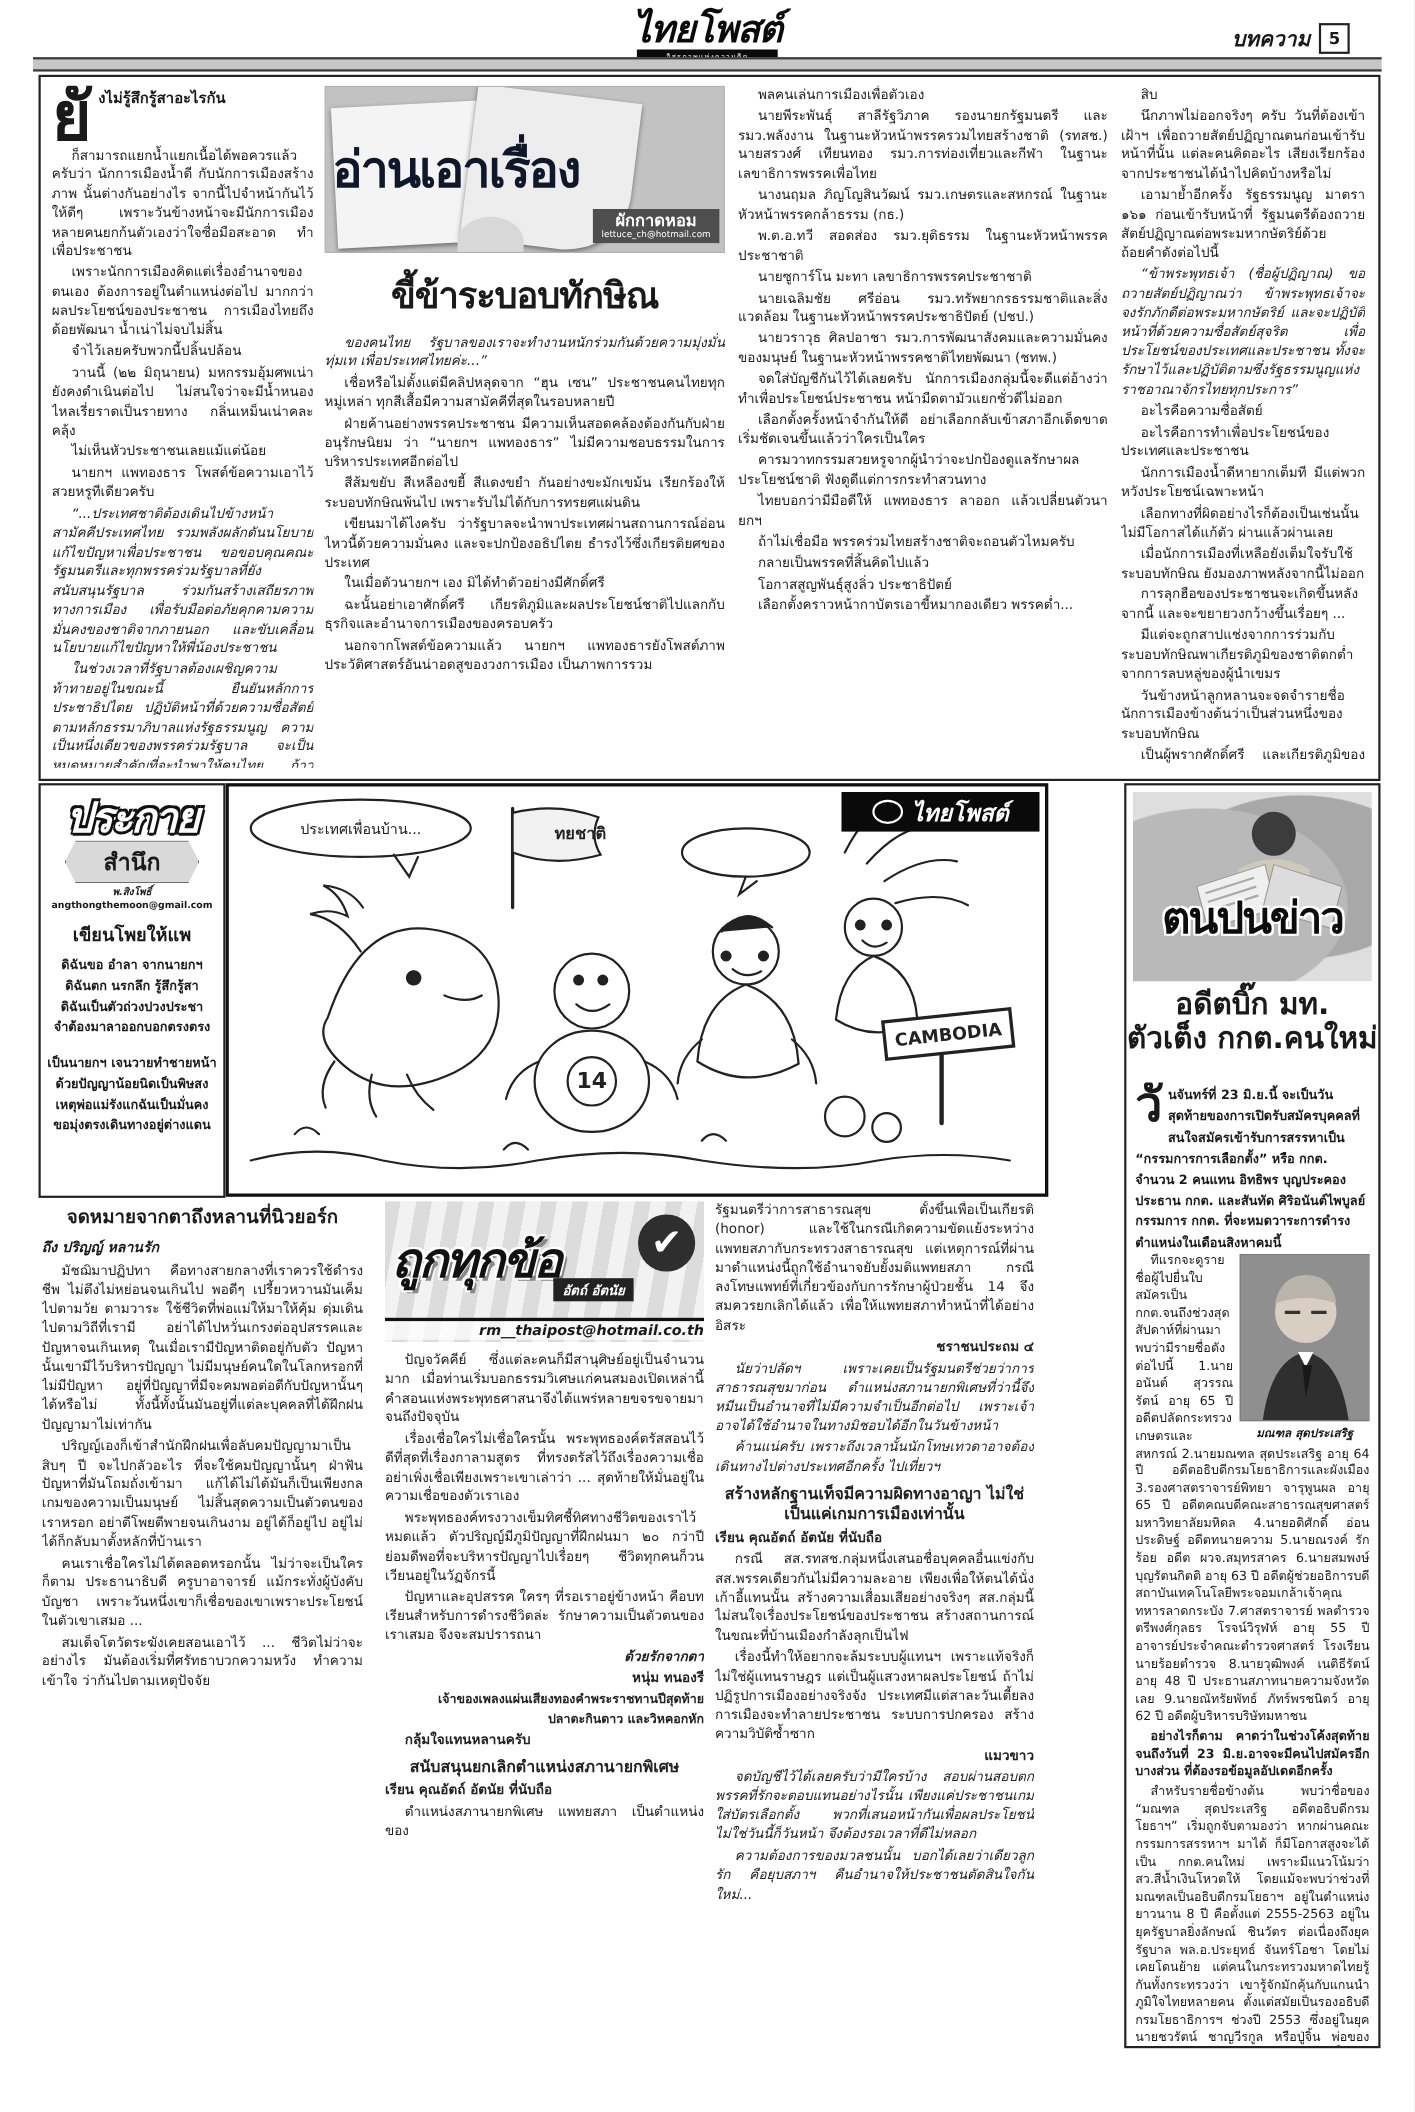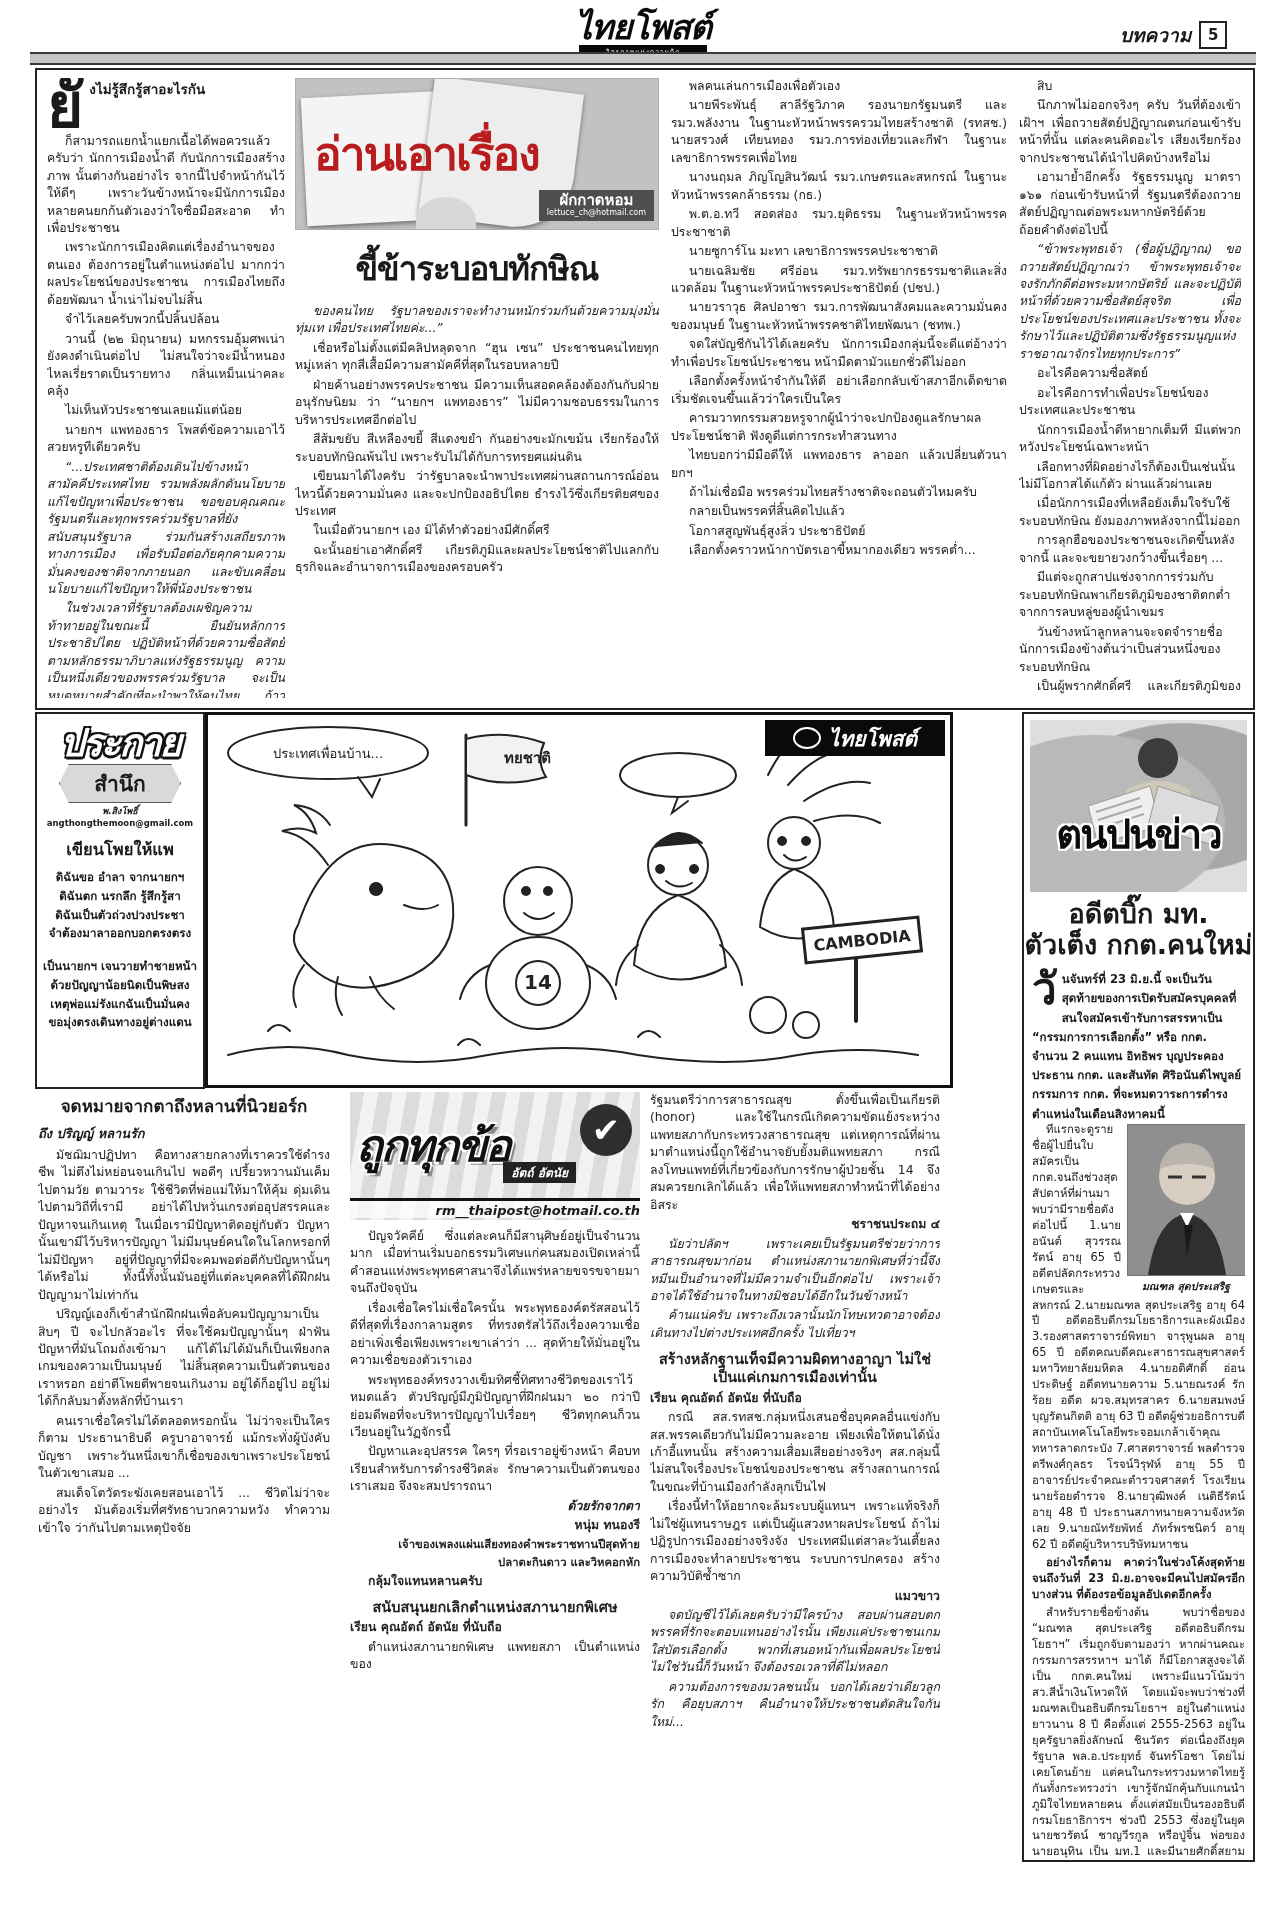--- a/index.html
+++ b/index.html
@@ -32,21 +32,21 @@
   .tb-col4{left:634px;width:336px;}
   .tb-col5{left:982px;width:222px;}
   .lede{overflow:hidden;}
   .dropcap{float:left;font-size:62px;line-height:.85;font-weight:bold;margin:2px 6px 0 0;}
   .lede-bold{font-weight:bold;font-size:13.5px;}
   
   .read-graphic{position:relative;height:150px;background:#c2c2c2;overflow:hidden;border:1px solid #b0b0b0;}
   .pg1,.pg2{position:absolute;background:#f4f4f4;box-shadow:0 2px 5px rgba(0,0,0,.45);}
   .pg1{left:8px;top:14px;width:200px;height:128px;transform:rotate(-3deg);}
   .pg2{left:130px;top:6px;width:150px;height:140px;transform:rotate(7deg);border-radius:0 0 40% 0;background:#ededed;}
-  .read-title{position:absolute;left:6px;top:38px;font-size:46px;font-weight:900;letter-spacing:-2px;color:#b91c1c;z-index:3;margin-left:12px;}
+  .read-title{position:absolute;left:6px;top:38px;font-size:46px;font-weight:900;letter-spacing:-2px;color:#0f172a;z-index:3;}
   .read-label{position:absolute;right:4px;bottom:8px;background:#4e4e4e;color:#fff;text-align:center;
               padding:3px 8px 4px;z-index:4;}
   .read-label .nm{font-size:15px;font-weight:bold;line-height:1;}
   .read-label .em{font-size:8px;}
   .hand{position:absolute;left:120px;bottom:-14px;width:60px;height:46px;background:#d8d8d8;border-radius:50% 50% 0 0;z-index:2;}
   .read-headline{font-size:33px;font-weight:900;text-align:center;margin:12px 0 8px;letter-spacing:-1px;}
   
   .prakai{left:35px;top:712px;width:166px;height:373px;border:2px solid #222;overflow:hidden;text-align:center;}
   .pk-logo{font-size:38px;font-weight:900;font-style:italic;line-height:1;margin-top:10px;letter-spacing:-2px;
            color:#fff;text-shadow:-2px -2px 0 #111,2px -2px 0 #111,-2px 2px 0 #111,2px 2px 0 #111,0 3px 0 #111;}
@@ -66,21 +66,21 @@
   .ct-banner .crab{width:24px;height:18px;border:2px solid #fff;border-radius:50%;position:relative;}
   .cartoon svg{position:absolute;left:0;top:0;}
   
   .tonpon{left:1022px;top:712px;width:229px;height:1146px;border:2px solid #222;overflow:hidden;}
   .tp-logoarea{position:relative;height:172px;margin:6px 6px 2px;background:
       radial-gradient(ellipse at 30% 60%, #b9b9b9 0 60%, transparent 61%),
       radial-gradient(ellipse at 70% 45%, #a8a8a8 0 55%, transparent 56%),
       #dedede;overflow:hidden;}
   .tp-logo{position:absolute;left:0;right:0;bottom:26px;text-align:center;font-size:40px;font-weight:900;letter-spacing:-2px;
            color:#0c0c0c;text-shadow:-2px -2px 0 #fff,2px -2px 0 #fff,-2px 2px 0 #fff,2px 2px 0 #fff;z-index:3;}
-  .tp-head{font-size:27px;font-weight:900;text-align:center;line-height:1.15;margin:6px 0 8px;}
+  .tp-head{font-size:27px;font-weight:900;text-align:center;line-height:1.15;margin:6px 0 24px;}
   .tp-body{margin:0 8px;overflow:hidden;}
   .tp-body p{margin:0 0 2px;font-size:11.4px;line-height:1.4;text-align:justify;text-indent:14px;}
   .tp-body p.b{font-weight:bold;}
   .tp-drop{float:left;font-size:44px;line-height:.9;font-weight:bold;margin:1px 5px 0 0;}
   .tp-lede{font-weight:bold;font-size:11.6px;line-height:1.4;text-align:justify;}
   .tp-photo{float:right;width:118px;margin:2px 0 2px 6px;}
   .tp-photo .ph{width:118px;height:150px;background:#9a9a9a;position:relative;overflow:hidden;border:1px solid #777;}
   .tp-photo figcaption{font-size:10.5px;font-weight:bold;font-style:italic;text-align:center;margin-top:2px;}
   
   .bt-col{top:1092px;height:818px;overflow:hidden;}
@@ -148,20 +148,21 @@
       </div>
       <div class="read-headline">ขี้ข้าระบอบทักษิณ</div>
       <div>
           <p class="i">ของคนไทย รัฐบาลของเราจะทำงานหนักร่วมกันด้วยความมุ่งมั่นทุ่มเท เพื่อประเทศไทยค่ะ...”</p>
           <p>เชื่อหรือไม่ตั้งแต่มีคลิปหลุดจาก “ฮุน เซน” ประชาชนคนไทยทุกหมู่เหล่า ทุกสีเสื้อมีความสามัคคีที่สุดในรอบหลายปี</p>
           <p>ฝ่ายค้านอย่างพรรคประชาชน มีความเห็นสอดคล้องต้องกันกับฝ่ายอนุรักษนิยม ว่า “นายกฯ แพทองธาร” ไม่มีความชอบธรรมในการบริหารประเทศอีกต่อไป</p>
           <p>สีส้มขยับ สีเหลืองขยี้ สีแดงขยำ กันอย่างขะมักเขม้น เรียกร้องให้ระบอบทักษิณพ้นไป เพราะรับไม่ได้กับการทรยศแผ่นดิน</p>
           <p>เขียนมาได้ไงครับ ว่ารัฐบาลจะนำพาประเทศผ่านสถานการณ์อ่อนไหวนี้ด้วยความมั่นคง และจะปกป้องอธิปไตย ธำรงไว้ซึ่งเกียรติยศของประเทศ</p>
           <p>ในเมื่อตัวนายกฯ เอง มิได้ทำตัวอย่างมีศักดิ์ศรี</p>
           <p>ฉะนั้นอย่าเอาศักดิ์ศรี เกียรติภูมิและผลประโยชน์ชาติไปแลกกับธุรกิจและอำนาจการเมืองของครอบครัว</p>
+          <p>นอกจากโพสต์ข้อความแล้ว นายกฯ แพทองธารยังโพสต์ภาพประวัติศาสตร์อันน่าอดสูของวงการเมือง เป็นภาพการรวม</p>
         </div>
     </div>
 
     <div class="tb-col tb-col4 col">
         <p>พลคนเล่นการเมืองเพื่อตัวเอง</p>
         <p>นายพีระพันธุ์ สาลีรัฐวิภาค รองนายกรัฐมนตรี และ รมว.พลังงาน ในฐานะหัวหน้าพรรครวมไทยสร้างชาติ (รทสช.) นายสรวงศ์ เทียนทอง รมว.การท่องเที่ยวและกีฬา ในฐานะเลขาธิการพรรคเพื่อไทย</p>
         <p>นางนฤมล ภิญโญสินวัฒน์ รมว.เกษตรและสหกรณ์ ในฐานะหัวหน้าพรรคกล้าธรรม (กธ.)</p>
         <p>พ.ต.อ.ทวี สอดส่อง รมว.ยุติธรรม ในฐานะหัวหน้าพรรคประชาชาติ</p>
         <p>นายซูการ์โน มะทา เลขาธิการพรรคประชาชาติ</p>
         <p>นายเฉลิมชัย ศรีอ่อน รมว.ทรัพยากรธรรมชาติและสิ่งแวดล้อม ในฐานะหัวหน้าพรรคประชาธิปัตย์ (ปชป.)</p>

